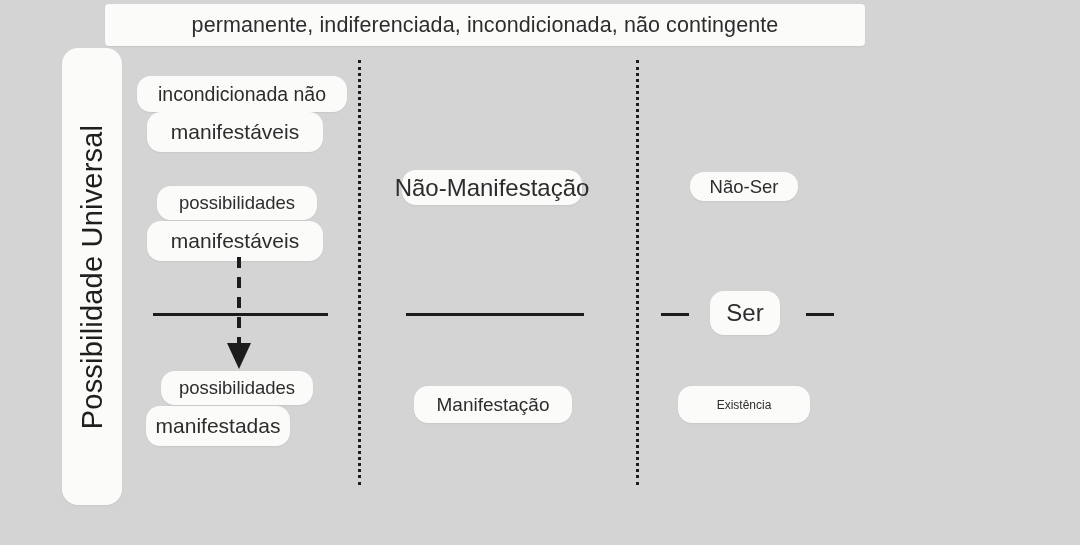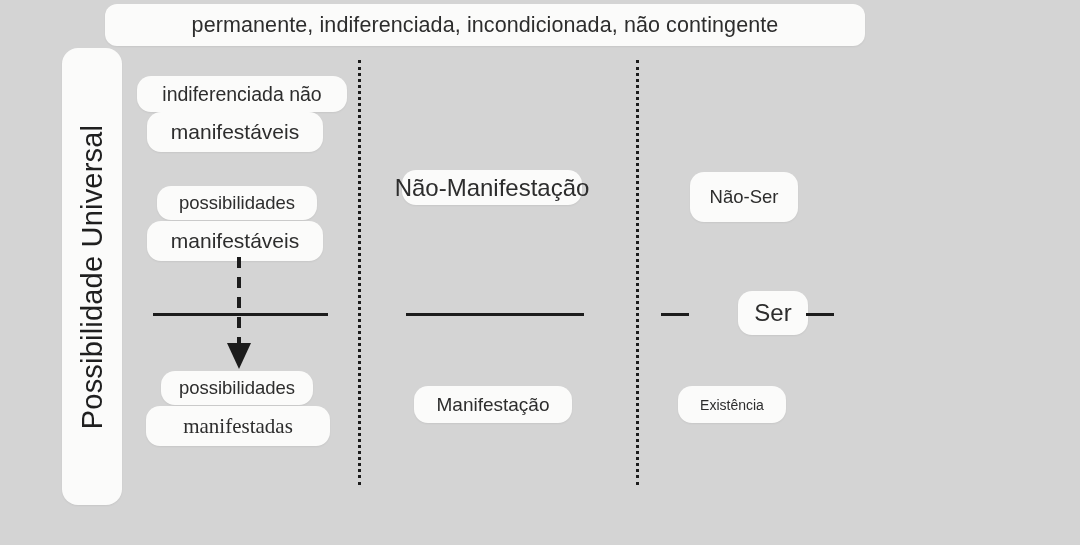--- a/index.html
+++ b/index.html
@@ -32,21 +32,21 @@
     text-align: center;
     white-space: nowrap;
     box-sizing: border-box;
     color: #2d2d2d;
   }
 
   
   .banner {
     font-size: 21.5px;
     letter-spacing: 0.1px;
-    border-radius: 12px;
+    border-radius: 4px;
   }
   #banner-top {
     left: 105px;
     top: 4px;
     width: 760px;
     height: 42px;
   }
 
   
   #axis-label {
@@ -72,29 +72,29 @@
   }
 
   
   #c1-a1 { left: 137px; top: 76px;  width: 210px; height: 36px; font-size: 19.5px; }
   #c1-a2 { left: 147px; top: 112px; width: 176px; height: 40px; font-size: 21px; }
 
   #c1-b1 { left: 157px; top: 186px; width: 160px; height: 34px; font-size: 18.5px; }
   #c1-b2 { left: 147px; top: 221px; width: 176px; height: 40px; font-size: 21px; }
 
   #c1-c1 { left: 161px; top: 371px; width: 152px; height: 34px; font-size: 18.5px; }
-  #c1-c2 { left: 146px; top: 406px; width: 184px; height: 40px; font-size: 21px; font-family: Liberation Serif, serif; }
+  #c1-c2 { left: 146px; top: 406px; width: 144px; height: 40px; font-size: 21px; }
 
   
   #c2-nonmanif { left: 402px; top: 170px; width: 180px; height: 35px; font-size: 24px; }
   #c2-manif    { left: 414px; top: 386px; width: 158px; height: 37px; font-size: 19px; text-align: right; }
 
-  #c3-naoser    { left: 690px; top: 172px; width: 108px; height: 50px; font-size: 18.5px; }
-  #c3-ser       { left: 710px; top: 291px; width: 70px;  height: 44px; font-size: 24px; margin-left: 28px; }
-  #c3-existencia{ left: 678px; top: 386px; width: 108px; height: 37px; font-size: 14px; }
+  #c3-naoser    { left: 690px; top: 172px; width: 108px; height: 29px; font-size: 18.5px; }
+  #c3-ser       { left: 710px; top: 291px; width: 70px;  height: 44px; font-size: 24px; }
+  #c3-existencia{ left: 678px; top: 386px; width: 132px; height: 37px; font-size: 12px; }
 
   
   .hrule {
     position: absolute;
     height: 0;
     border-top: 3px solid #1c1c1c;
   }
   #rule-1 { left: 153px; top: 313px; width: 175px; }
   #rule-2 { left: 406px; top: 313px; width: 178px; }
   #rule-3 { left: 661px; top: 313px; width: 28px; }
@@ -131,21 +131,21 @@
 
   <div class="pill banner" id="banner-top">permanente, indiferenciada, incondicionada, não contingente</div>
 
   <div id="axis-label">
     <span class="vtext">Possibilidade Universal</span>
   </div>
 
   <div class="vdotted" id="divider-1"></div>
   <div class="vdotted" id="divider-2"></div>
 
-  <div class="pill" id="c1-a1">indiferenciada não</div>
+  <div class="pill" id="c1-a1">incondicionada não</div>
   <div class="pill" id="c1-a2">manifestáveis</div>
 
   <div class="pill" id="c1-b1">possibilidades</div>
   <div class="pill" id="c1-b2">manifestáveis</div>
 
   <div class="pill" id="c1-c1">possibilidades</div>
   <div class="pill" id="c1-c2">manifestadas</div>
 
   <div class="pill" id="c2-nonmanif">Não-Manifestação</div>
   <div class="pill" id="c2-manif">Manifestação</div>

